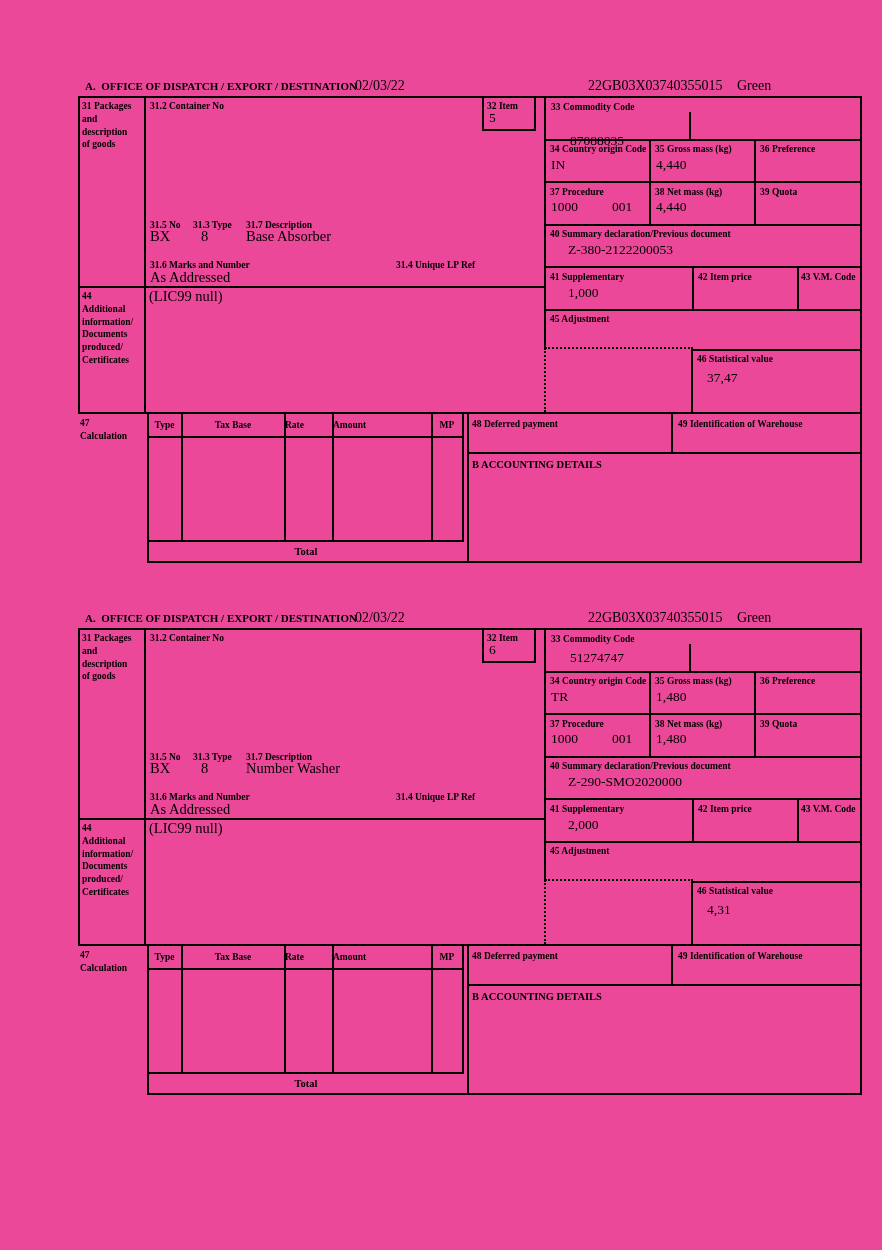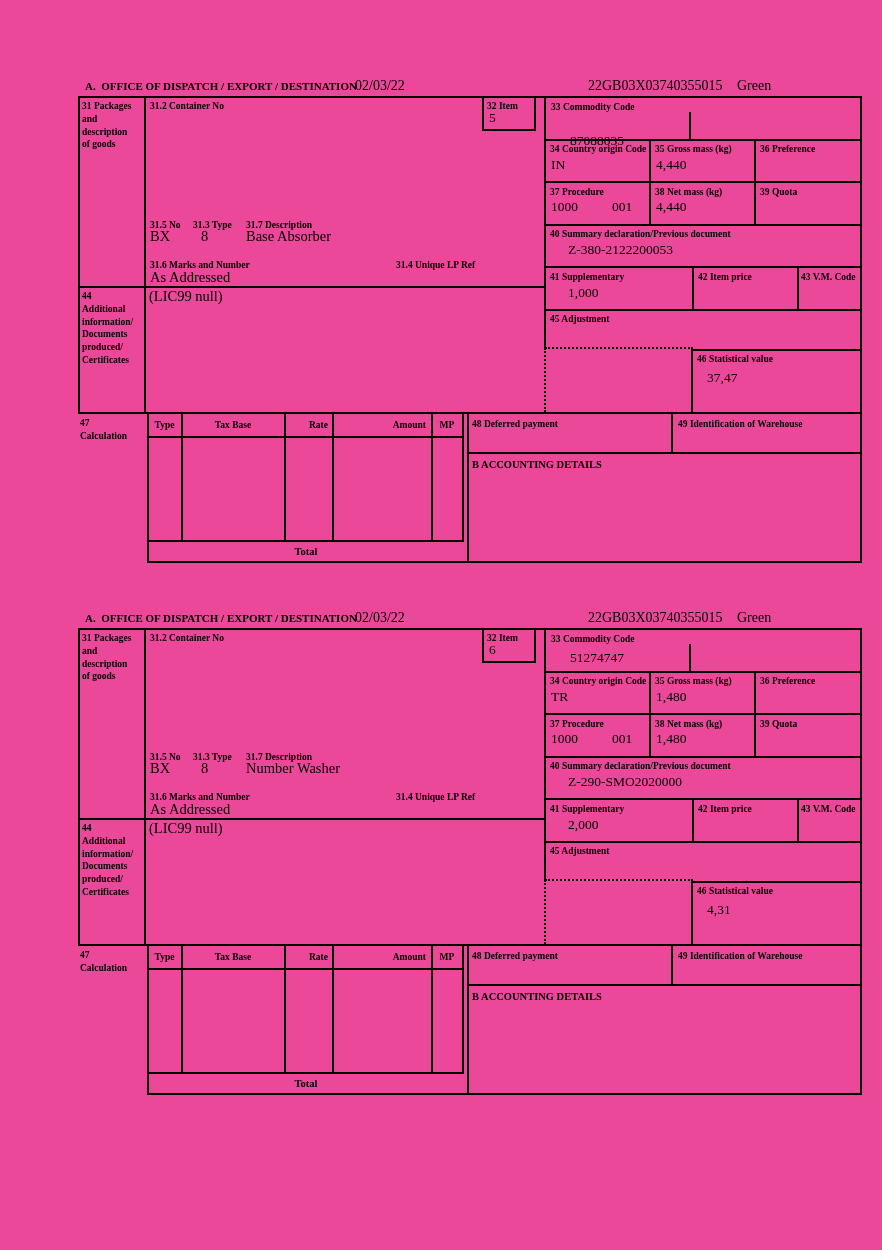--- a/index.html
+++ b/index.html
@@ -12,21 +12,21 @@
   .h { position:absolute; height:2px; background:#000; }
   .v { position:absolute; width:2px; background:#000; }
   .h.dot { background:none; border-top:2px dotted #000; height:0; }
   .v.dot { background:none; border-left:2px dotted #000; width:0; }
   .t { position:absolute; white-space:pre-line; }
   .lbl { font-size:9.5px; font-weight:bold; line-height:1.35; }
   .val { font-size:13.5px; line-height:1.1; }
   .val-lg { font-size:14.5px; line-height:1.1; }
   .bold { font-weight:bold; }
   .ctr { text-align:center; }
-  .rgt { text-align:right; }
+  .rgt { text-align:left; }
 </style>
 </head>
 <body>
 
 <div id="page">
   <div class="form" style="top:0">
 
   <div class="t bold" style="left:85px;top:80px;font-size:11px;white-space:pre">A.  OFFICE OF DISPATCH / EXPORT / DESTINATION</div>
   <div class="t val" style="left:355px;top:78px;font-size:14px">02/03/22</div>
   <div class="t val" style="left:588px;top:78px;font-size:14px">22GB03X03740355015</div>

